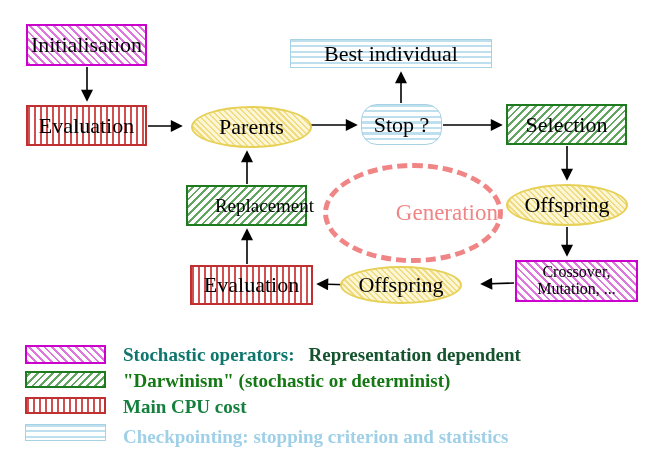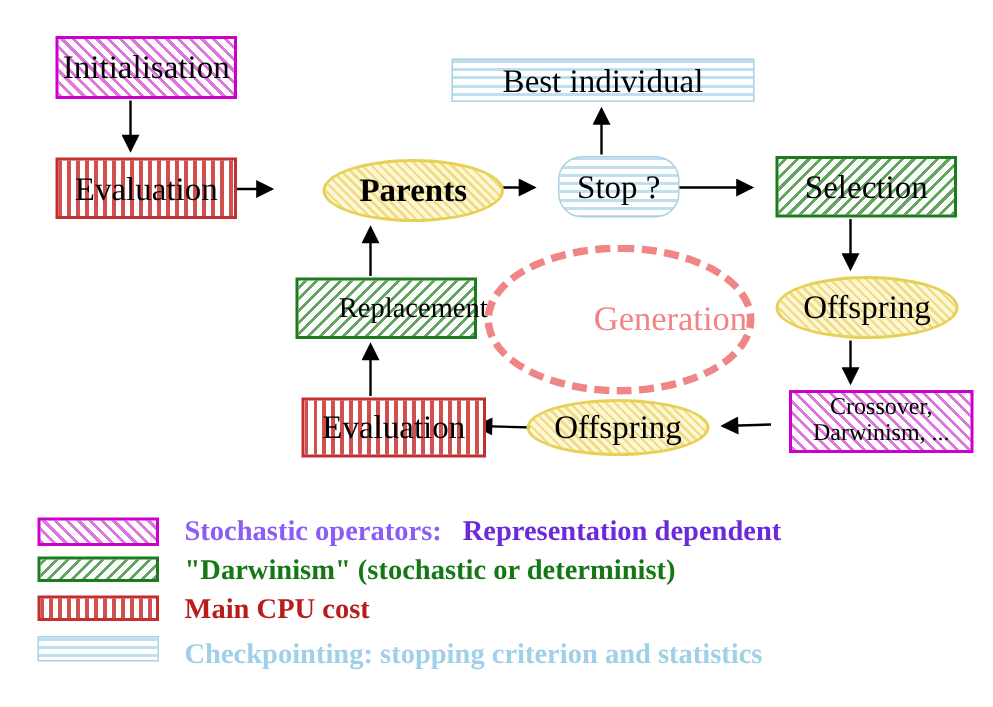--- a/index.html
+++ b/index.html
@@ -3,21 +3,21 @@
 <meta charset="utf-8">
 <style>
   html,body{margin:0;padding:0;background:#ffffff;}
   #stage{
     position:relative;width:662px;height:471px;background:#ffffff;
     font-family:"Liberation Serif","DejaVu Serif",serif;overflow:hidden;
   }
   #edges{position:absolute;left:0;top:0;width:662px;height:471px;z-index:1;}
   .node{
     position:absolute;z-index:2;display:flex;align-items:center;justify-content:center;
-    text-align:center;color:#000;font-size:22px;line-height:1.05;box-sizing:border-box;margin-left:11px;
+    text-align:center;color:#000;font-size:22px;line-height:1.05;box-sizing:border-box;
   }
   
   .hatch-magenta{
     border:2px solid #cc00cc;
     background:repeating-linear-gradient(45deg,#dd77dd 0 2px,#ffffff 2px 5.5px);
   }
   .hatch-green{
     border:2px solid #1e7a1e;
     background:repeating-linear-gradient(-45deg,#61a561 0 2px,#ffffff 2px 5.5px);
   }
@@ -41,24 +41,24 @@
     color:#f08585;font-size:23px;
   }
   
   .swatch{position:absolute;z-index:2;box-sizing:border-box;}
   .swatch.hatch-magenta,.swatch.hatch-green,.swatch.stripe-red{border-width:2px;}
   .swatch.stripe-blue{border-width:1.5px;}
   .legend-text{
     position:absolute;z-index:2;font-size:19px;font-weight:bold;white-space:nowrap;
     font-family:"Liberation Serif","DejaVu Serif",serif;
   }
-  .c-magenta{color:#8b5cf6;}
-  .c-yellow{color:#6d28d9;}
+  .c-magenta{color:#0f766e;}
+  .c-yellow{color:#14532d;}
   .c-green{color:#157815;}
-  .c-red{color:#b91c1c;}
+  .c-red{color:#15803d;}
   .c-blue{color:#9fd0e8;}
   .seg-gap{display:inline-block;width:14px;}
   .small-label{font-size:16px;}
 </style>
 </head>
 <body>
 
 <div id="stage">
 
   <svg id="edges" viewBox="0 0 662 471" xmlns="http://www.w3.org/2000/svg">
@@ -87,21 +87,21 @@
   </div>
 
   <div class="node hatch-magenta" style="left:26px;top:24px;width:121px;height:42px;">
     <span>Initialisation</span>
   </div>
 
   <div class="node stripe-red" style="left:26px;top:105px;width:121px;height:41px;">
     <span>Evaluation</span>
   </div>
 
-  <div class="node ellipse-yellow" style="left:204px;top:106px;width:121px;height:42px;font-weight:bold;">
+  <div class="node ellipse-yellow" style="left:191px;top:106px;width:121px;height:42px;">
     <span>Parents</span>
   </div>
 
   <div class="node stripe-blue" style="left:290px;top:39px;width:202px;height:29px;border-width:1.5px;">
     <span>Best individual</span>
   </div>
 
   <div class="node stripe-blue rounded" style="left:361px;top:104px;width:81px;height:41px;border-width:1.5px;">
     <span>Stop ?</span>
   </div>
@@ -109,21 +109,21 @@
   <div class="node hatch-green" style="left:506px;top:104px;width:121px;height:41px;">
     <span>Selection</span>
   </div>
 
   <div class="node ellipse-yellow" style="left:506px;top:184px;width:122px;height:42px;">
     <span>Offspring</span>
   </div>
 
   <div class="node hatch-magenta small-label" style="left:515px;top:260px;width:123px;height:42px;flex-direction:column;">
     <span>Crossover,</span>
-    <span>Darwinism, ...</span>
+    <span>Mutation, ...</span>
   </div>
 
   <div class="node ellipse-yellow" style="left:340px;top:266px;width:122px;height:38px;">
     <span>Offspring</span>
   </div>
 
   <div class="node stripe-red" style="left:190px;top:265px;width:123px;height:40px;">
     <span>Evaluation</span>
   </div>
 

